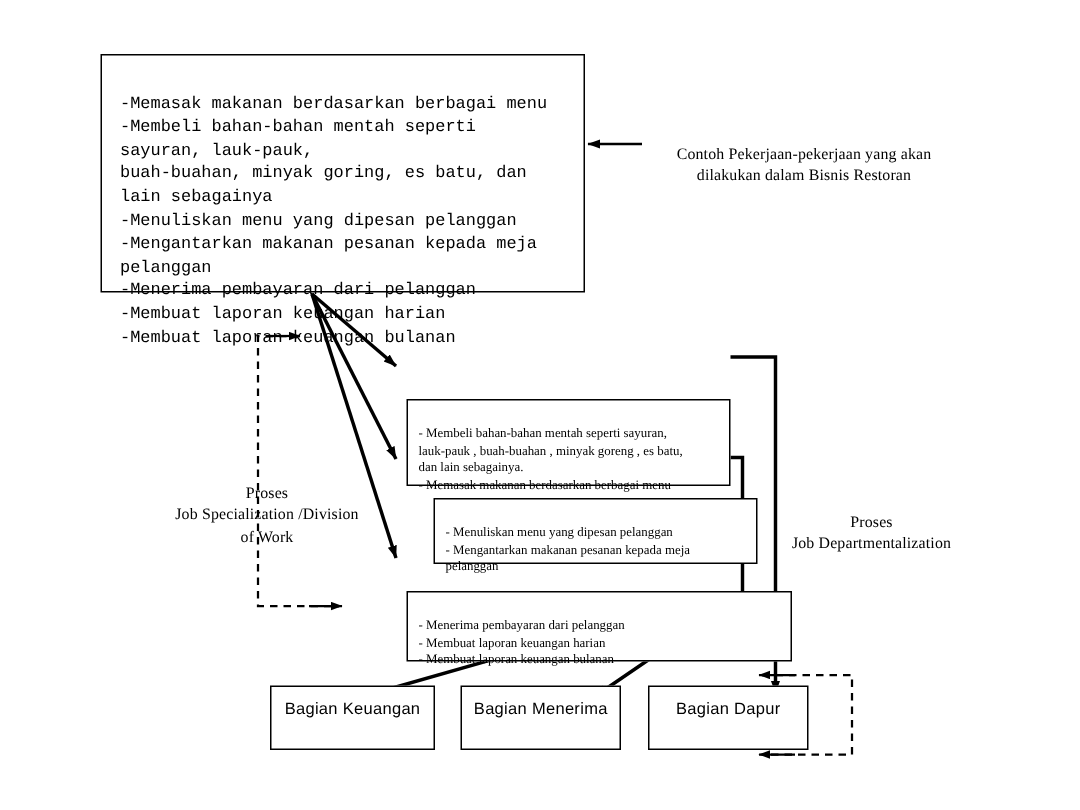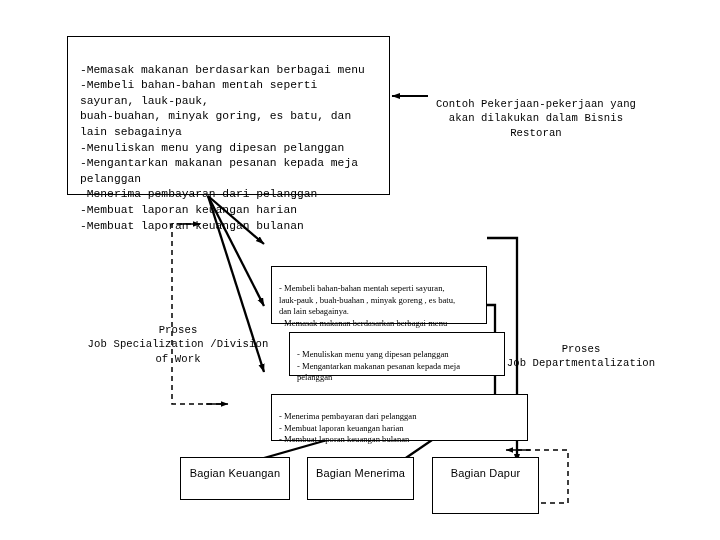--- a/index.html
+++ b/index.html
@@ -52,21 +52,21 @@
     align-items: flex-start;
     justify-content: center;
     padding-top: 9px;
     font-family: "Liberation Sans", sans-serif;
     font-size: 11px;
     letter-spacing: 0.2px;
   }
   
   .label {
     position: absolute;
-    font-family: Liberation Mono, monospace;
+    font-family: Liberation Serif, serif;
     font-size: 10.6px;
     line-height: 14.5px;
     text-align: center;
     letter-spacing: 0.1px;
     white-space: pre-line;
   }
   .label-right-note { width: 212px; }
   .label-proses-left { width: 184px; }
   .label-proses-right { width: 178px; }
 </style>
@@ -170,17 +170,17 @@
   </div>
 
   <div class="box deptbox" style="left:180px; top:457px; width:110px; height:43px;">
     <span>Bagian Keuangan</span>
   </div>
 
   <div class="box deptbox" style="left:307px; top:457px; width:107px; height:43px;">
     <span>Bagian Menerima</span>
   </div>
 
-  <div class="box deptbox" style="left:432px; top:457px; width:107px; height:57px;">
+  <div class="box deptbox" style="left:432px; top:457px; width:107px; height:43px;">
     <span>Bagian Dapur</span>
   </div>
 
 </div>
 
 </body></html>

